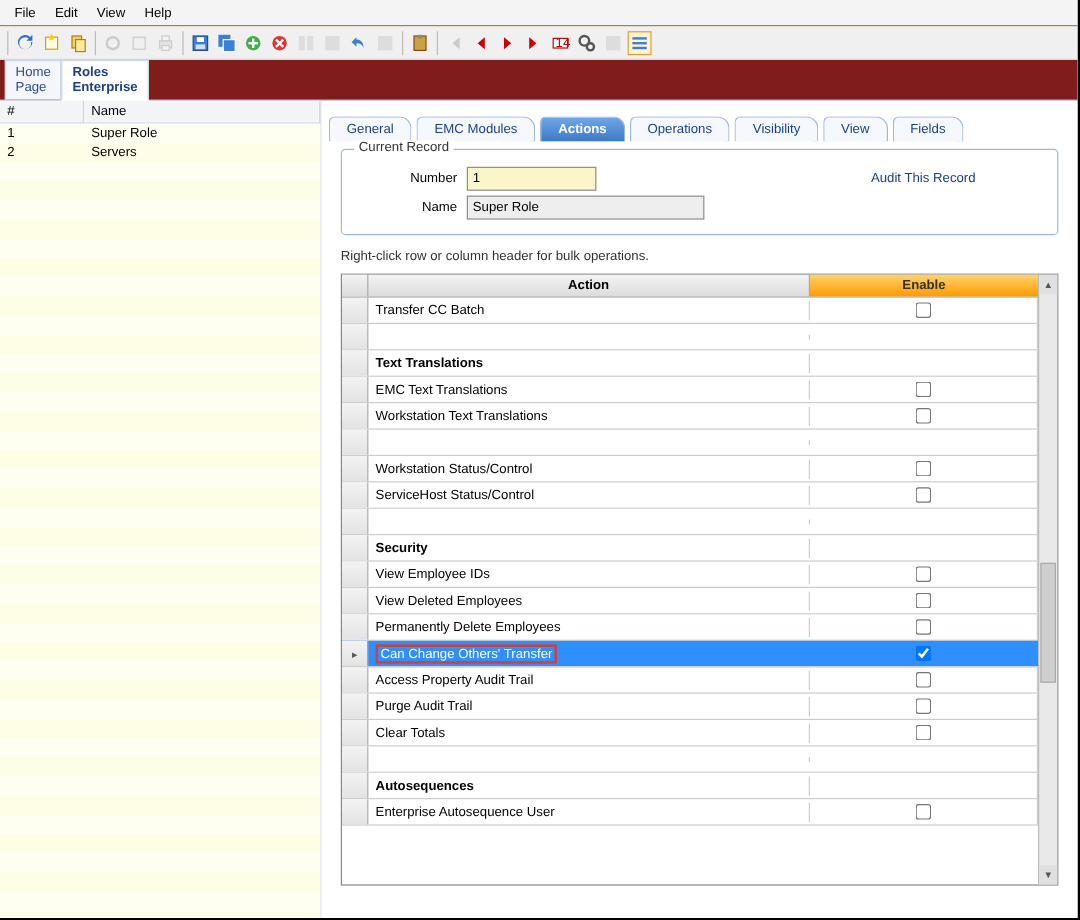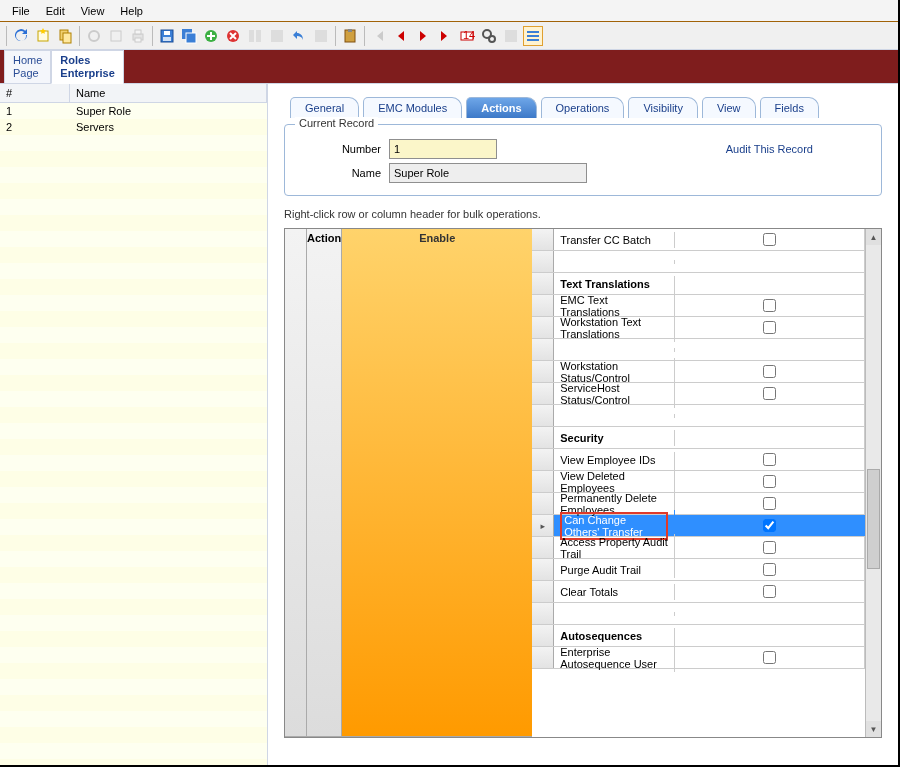--- a/index.html
+++ b/index.html
@@ -30,39 +30,39 @@
 .lgrid-head .cell { padding: 3px 6px; border-right: 1px solid #cfd6e5; }
 .lgrid-head .c1 { width: 70px; }
 .lgrid-head .c2 { flex: 1; }
 .lgrid-body { flex: 1; overflow: auto; background: repeating-linear-gradient(#fefff0 0 16px, #fefee6 16px 32px); }
 .lgrid-row { display: flex; height: 16px; align-items: center; }
 .lgrid-row .cell { padding: 1px 6px; }
 .lgrid-row .c1 { width: 70px; }
 .lgrid-row .c2 { flex: 1; }
 
 
-.rtabs { display: flex; align-items: flex-end; height: 28px; padding-left: 22px; margin-top: 6px; gap: 4px; }
+.rtabs { display: flex; align-items: flex-end; height: 28px; padding-left: 6px; margin-top: 6px; gap: 4px; }
 .rtab { padding: 4px 14px; border: 1px solid #9db8d9; border-bottom: none; border-radius: 5px 10px 0 0; color: #1a3f8b; background: #f5f9ff; cursor: pointer; position:relative; }
 .rtab.active { background: linear-gradient(#6ea6e8, #3d79c8); color: #fff; font-weight: bold; margin-top: 28px; }
 
 
 .groupbox { margin: 6px 16px 0 16px; border: 1px solid #9db8d9; border-radius: 4px; padding: 10px 8px 8px 8px; position: relative; }
 .groupbox .legend { position: absolute; top: -8px; left: 10px; background: #fff; padding: 0 4px; color: #333; }
 .formrow { display: flex; align-items: center; margin: 4px 0; }
 .formrow label { width: 96px; text-align: right; padding-right: 8px; }
 .formrow input[type=text] { height: 20px; border: 1px solid #8f8f8f; padding: 1px 4px; }
 .formrow .fnum { width: 108px; background: #fbf6c9; }
 .formrow .fname { width: 198px; background: #eee; }
 .auditlink { color: #1a3f8b; cursor: pointer; margin-left:auto; margin-right:60px;}
 
 .hint { margin: 12px 16px 4px 16px; color: #333; }
 
 
 .gridwrap { margin: 4px 16px 0 16px; border: 1px solid #888; height: 510px; display:flex;}
-.gridinner{ flex:1; display:flex; }
+.gridinner{ flex:1; display:flex; flex-direction:column;}
 .gridhead { display: flex; background: linear-gradient(#f3f3f3, #dcdcdc); border-bottom: 1px solid #aaa; position:relative;}
 .gridhead .hcell { text-align: center; font-weight: bold; padding: 3px 0; border-right: 1px solid #aaa; }
 .gridhead .hrow { width: 22px; background: linear-gradient(#f3f3f3, #dcdcdc);}
 .gridhead .haction { flex: 1; }
 .gridhead .henable { width: 190px; background: linear-gradient(#ffd36b, #ff9a00); color: #333; border-right:none;}
 .gridbody { flex:1; overflow-y: hidden; }
 .grow { display: flex; height: 22px; align-items: center; border-bottom: 1px solid #ccc; }
 .grow .rowhead { width: 22px; height: 100%; background: linear-gradient(#f3f3f3, #e3e3e3); border-right: 1px solid #aaa; display:flex; align-items:center; justify-content:center;}
 .grow .gaction { flex: 1; padding: 2px 6px; border-right: 1px solid #ccc; }
 .grow .genable { width: 190px; display: flex; align-items: center; justify-content: center; border-right:1px solid #ccc; height:100%;}

